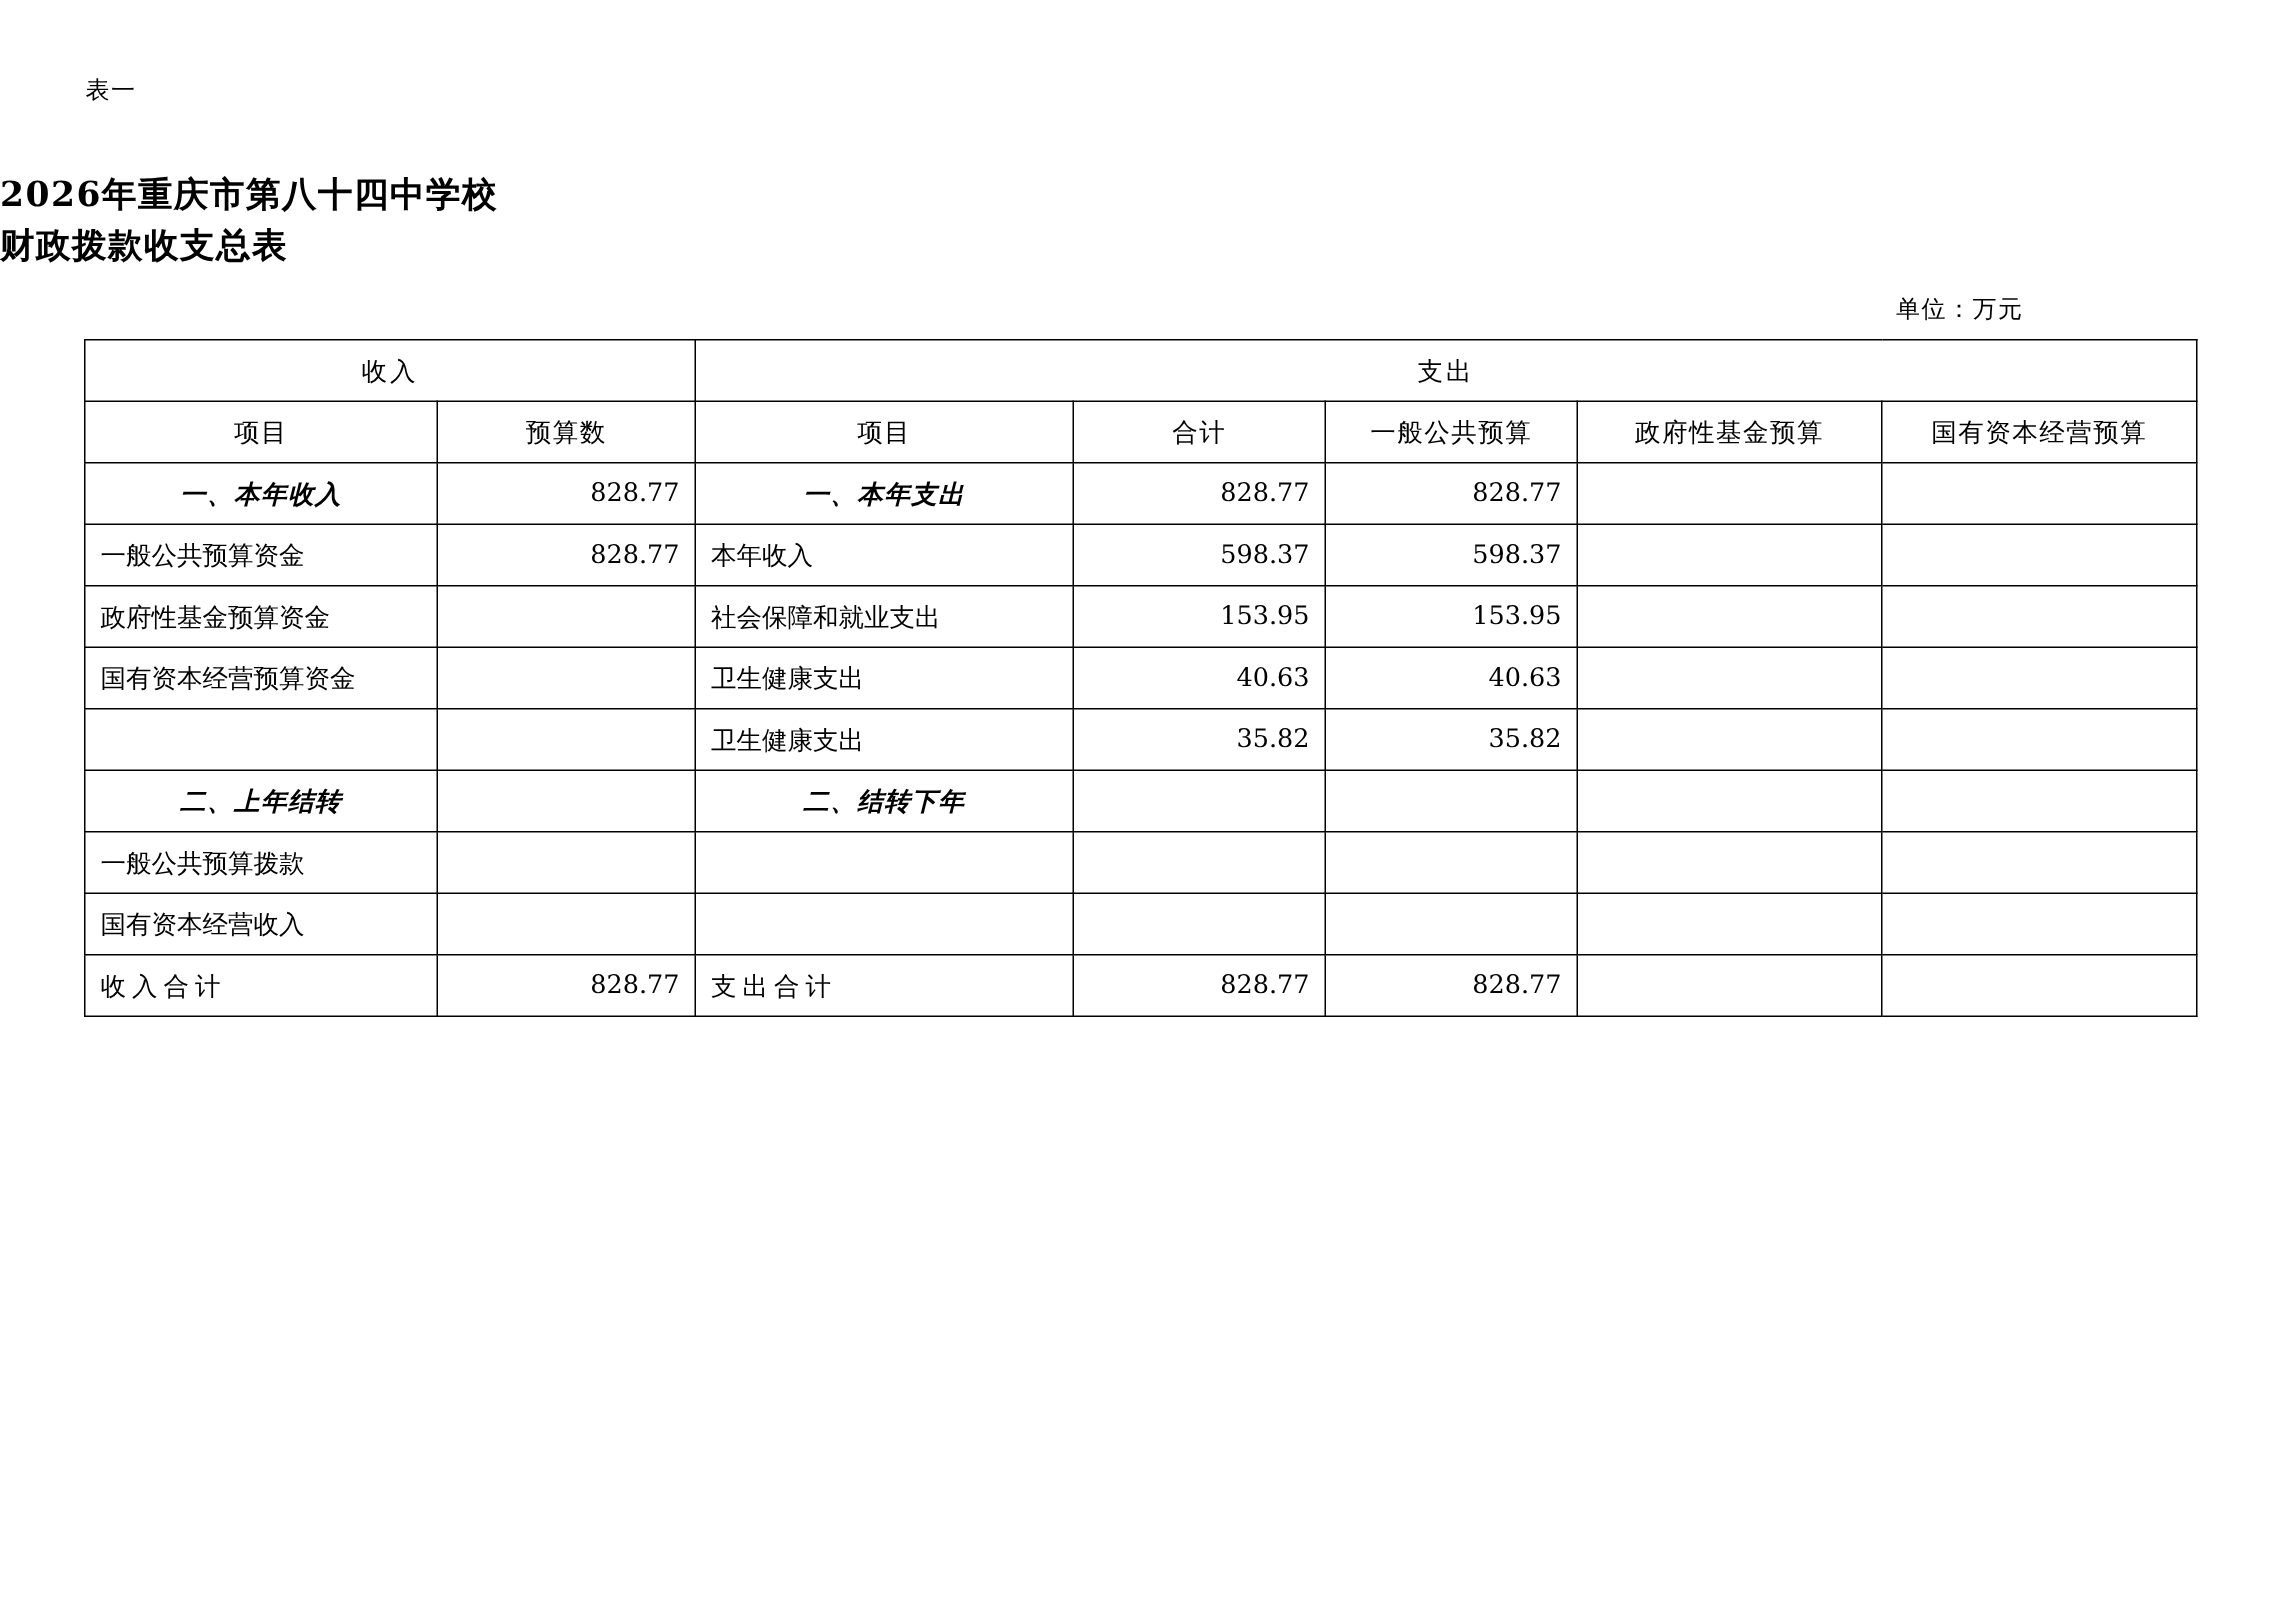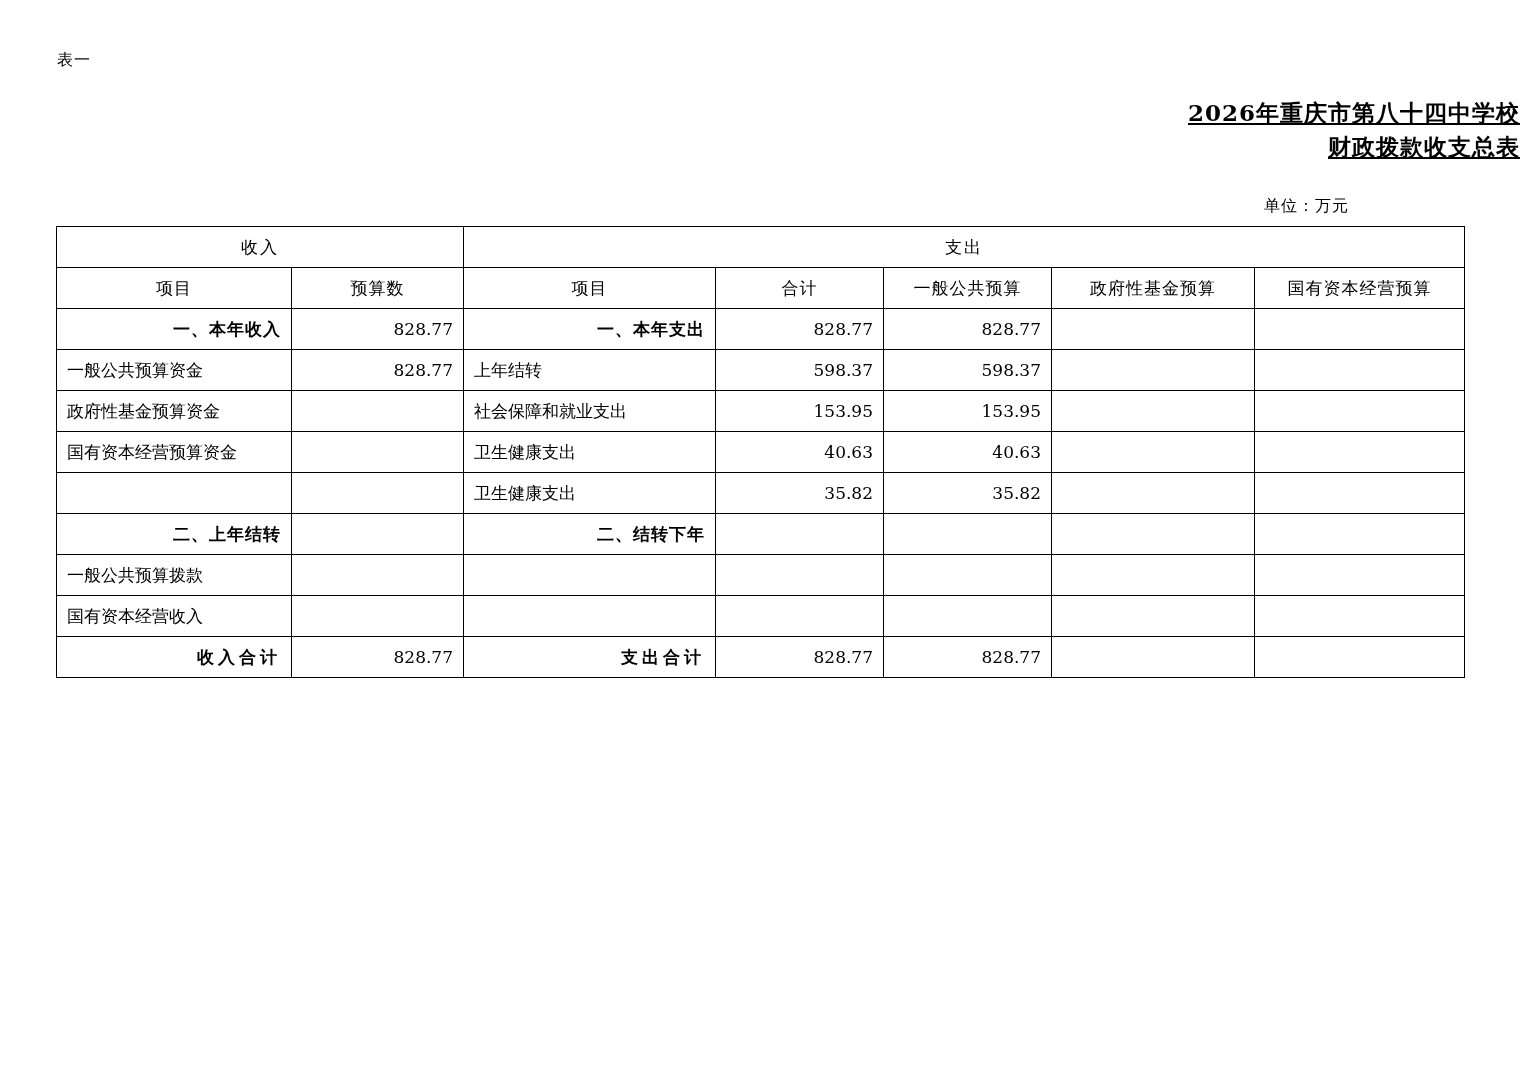--- a/index.html
+++ b/index.html
@@ -24,25 +24,24 @@
   .corner-label {
     position: absolute;
     top: 50px;
     left: 57px;
     font-size: 16px;
     font-family: "DejaVu Serif", "Liberation Serif", serif;
     letter-spacing: 1px;
   }
   .title-block {
     position: absolute;
-    top: 96px;
+    top: 113px;
     left: 0;
     width: 1520px;
-    text-align: right;
-    text-decoration: underline;
+    text-align: left;
   }
   .title-line1 {
     font-size: 23px;
     font-weight: bold;
     font-family: "DejaVu Serif", "Liberation Serif", serif;
     letter-spacing: 1px;
     line-height: 34px;
   }
   .title-line2 {
     font-size: 23px;
@@ -85,42 +84,43 @@
   .hdr-col {
     text-align: center;
     font-size: 19px;
     height: 76px;
     letter-spacing: 1px;
   }
   .row-major td {
     height: 44px;
   }
   .major-label {
-    text-align: right;
+    text-align: center;
     font-weight: bold;
     font-family: "DejaVu Sans", "Liberation Sans", sans-serif;
     font-size: 18px;
     letter-spacing: 1px;
+    font-style: italic;
   }
   .sub-label {
     text-align: left;
     font-size: 17px;
   }
   .num {
     text-align: right;
     font-family: "DejaVu Sans", "Liberation Sans", sans-serif;
     font-size: 17px;
     padding-right: 12px;
   }
   .total-row td {
     height: 46px;
   }
   .total-label {
-    text-align: right;
-    font-weight: bold;
+    text-align: left;
+    font-weight: normal;
     font-family: "DejaVu Sans", "Liberation Sans", sans-serif;
     font-size: 19px;
     letter-spacing: 4px;
   }
   .c1 { width: 235px; }
   .c2 { width: 172px; }
   .c3 { width: 252px; }
   .c4 { width: 168px; }
   .c5 { width: 168px; }
   .c6 { width: 203px; }
@@ -169,21 +169,21 @@
           <td class="num">828.77</td>
           <td class="major-label">一、本年支出</td>
           <td class="num">828.77</td>
           <td class="num">828.77</td>
           <td class="num"></td>
           <td class="num"></td>
         </tr>
         <tr>
           <td class="sub-label">一般公共预算资金</td>
           <td class="num">828.77</td>
-          <td class="sub-label">上年结转</td>
+          <td class="sub-label">本年收入</td>
           <td class="num">598.37</td>
           <td class="num">598.37</td>
           <td class="num"></td>
           <td class="num"></td>
         </tr>
         <tr>
           <td class="sub-label">政府性基金预算资金</td>
           <td class="num"></td>
           <td class="sub-label">社会保障和就业支出</td>
           <td class="num">153.95</td>

